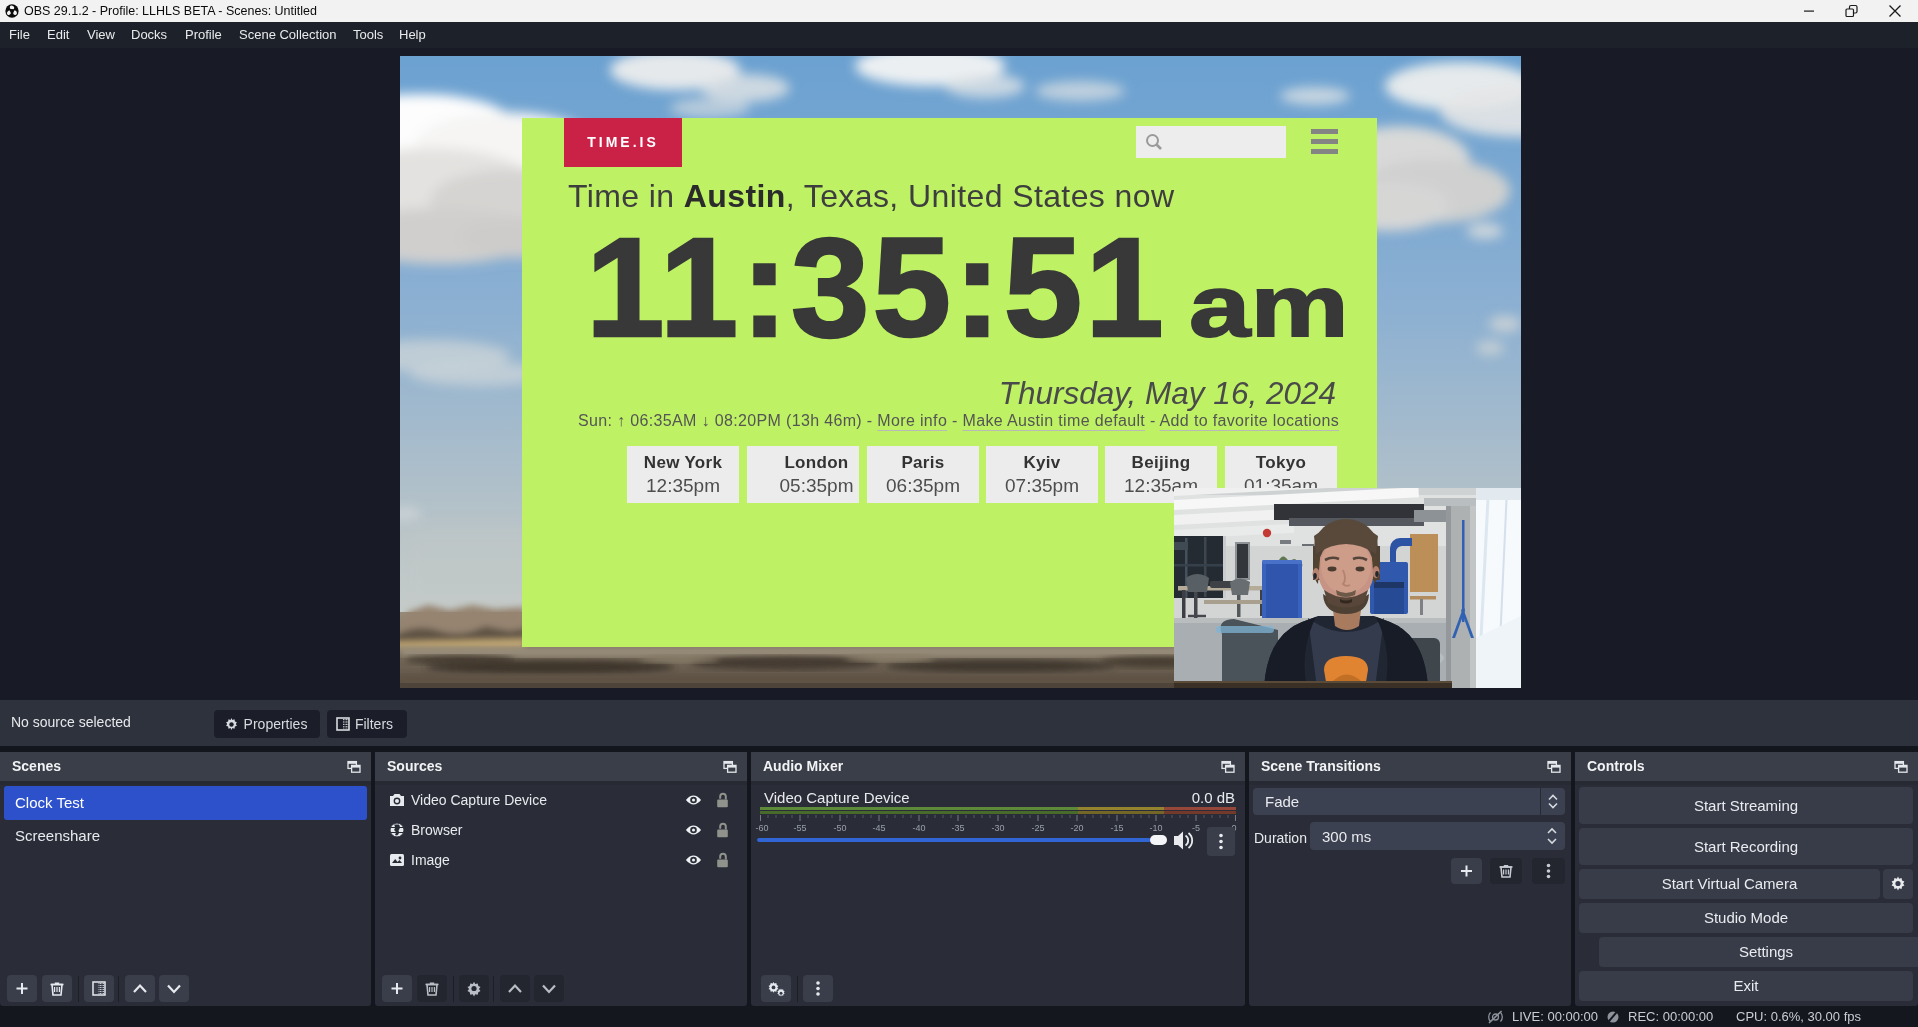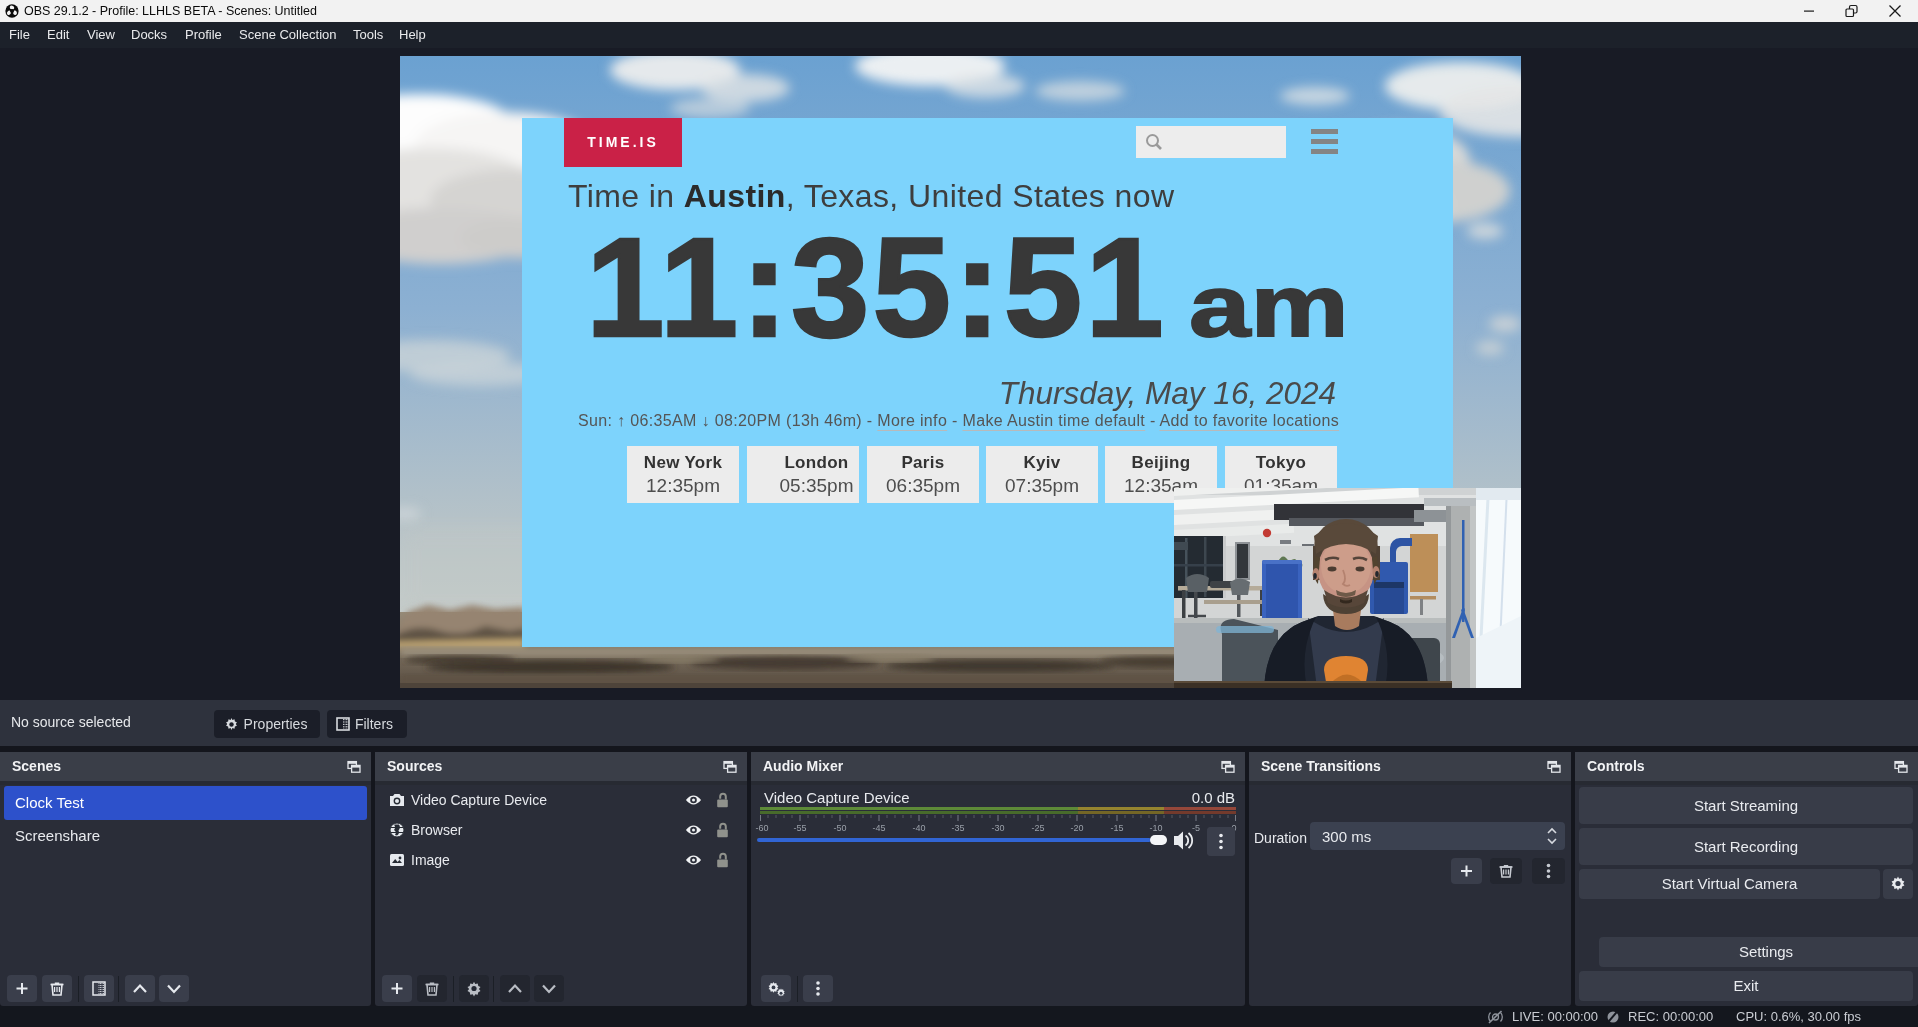--- a/index.html
+++ b/index.html
@@ -15,21 +15,21 @@
 
   
   #menubar { position:absolute; left:0; top:22px; width:1918px; height:26px; background:#1c212a; }
   #menubar span { position:absolute; top:5px; font-size:13px; color:#e9eaec; }
 
   
   #preview { position:absolute; left:0; top:48px; width:1918px; height:652px; background:#181b25; }
   #video { position:absolute; left:400px; top:8px; width:1121px; height:632px; overflow:hidden; }
 
   
-  #webpage { position:absolute; left:122px; top:62px; width:931px; height:529px; background:#7dd3fc; }
+  #webpage { position:absolute; left:122px; top:62px; width:855px; height:529px; background:#bef264; }
 
   u { text-decoration-color:#b9b9b9; text-underline-offset:3.5px; text-decoration-thickness:1px; }
   .citybox { position:absolute; top:328px; width:112px; height:57px; background:#ececec; text-align:center; }
   .citybox b { display:block; margin-top:7px; font-size:17px; color:#333; letter-spacing:0.3px; }
   .citybox span { display:block; margin-top:2px; font-size:19px; color:#4e4e4e; }
 
   
   #srcbar { position:absolute; left:0; top:700px; width:1918px; height:46px; background:#2e323d; }
   #srcbar .lbl { position:absolute; left:11px; top:14px; font-size:14px; color:#e6e8eb; }
   .tbtn { position:absolute; top:10px; height:28px; background:#1b1e28; border-radius:4px;
@@ -654,20 +654,27 @@
 <div class="dock" id="dock-trans" style="left:1249px; width:322px;">
   <div class="dhead">
       <span class="t">Scene Transitions</span>
     <svg class="pop" viewBox="0 0 14 14">
         <rect x="1" y="1.6" width="8.4" height="6.8" fill="none" stroke="#e4e7eb" stroke-width="1.3"></rect>
         <rect x="1" y="1.6" width="8.4" height="2.2" fill="#e4e7eb"></rect>
         <rect x="4.6" y="5.4" width="8.4" height="6.8" fill="#3a3e48" stroke="#e4e7eb" stroke-width="1.3"></rect>
         <rect x="4.6" y="5.4" width="8.4" height="2.2" fill="#e4e7eb"></rect>
       </svg>
   </div>
+  <div class="abs" style="left:4px; top:36px; width:312px; height:27px; background:#3b4150; border-radius:4px;">
+    <span class="abs" style="left:12px; top:5px; font-size:15px; color:#e8eaee;">Fade</span>
+    <div class="abs" style="right:24px; top:0; width:1px; height:27px; background:#262b34;"></div>
+    <svg class="abs" style="right:5px; top:5px;" width="14" height="17" viewBox="0 0 14 17">
+        <path d="M3 6.5 L7 2.5 L11 6.5 M3 10.5 L7 14.5 L11 10.5" stroke="#d6d9df" stroke-width="1.6" fill="none"></path>
+      </svg>
+  </div>
   <span class="abs" style="left:5px; top:78px; font-size:14px; color:#e8eaee;">Duration</span>
   <div class="abs" style="left:61px; top:70px; width:255px; height:28px; background:#3b4150; border-radius:4px;">
     <span class="abs" style="left:12px; top:6px; font-size:15px; color:#e8eaee;">300 ms</span>
     <svg class="abs" style="right:6px; top:3px;" width="14" height="22" viewBox="0 0 14 22">
         <path d="M3 8 L7 4 L11 8 M3 14 L7 18 L11 14" stroke="#d6d9df" stroke-width="1.6" fill="none"></path>
       </svg>
   </div>
   <div class="btn" style="left:202px; top:106px; width:31px; height:26px;">
       <svg viewBox="0 0 31 26">
         <path d="M15.5 7.5 v11 M10 13 h11" stroke="#e6e9ee" stroke-width="2" fill="none"></path>
@@ -704,20 +711,21 @@
   </div>
   <div class="cbtn" style="top:35px; height:37px; line-height:37px;">Start Streaming</div>
   <div class="cbtn" style="top:76px; height:37px; line-height:37px;">Start Recording</div>
   <div class="cbtn" style="top:117px; height:30px; line-height:30px; width:301px;">Start Virtual Camera</div>
   <div class="cbtn" style="top:117px; left:308px; width:30px; height:30px;">
     <svg style="position:absolute;left:6px;top:6px;" width="18" height="18" viewBox="0 0 18 18">
         <path d="M9 1.5 l1.1 2.2 2.5-0.7 0.4 2.5 2.4 0.9 -1.3 2.1 1.3 2.1 -2.4 0.9 -0.4 2.5 -2.5 -0.7 -1.1 2.2 -1.1 -2.2 -2.5 0.7 -0.4 -2.5 -2.4 -0.9 1.3 -2.1 -1.3 -2.1 2.4 -0.9 0.4 -2.5 2.5 0.7 Z" fill="#e8eaee"></path>
         <circle cx="9" cy="8.5" r="2.6" fill="#353b49"></circle>
       </svg>
   </div>
+  <div class="cbtn" style="top:151px; height:30px; line-height:30px;">Studio Mode</div>
   <div class="cbtn" style="top:185px; height:30px; line-height:30px;margin-left:20px;">Settings</div>
   <div class="cbtn" style="top:219px; height:30px; line-height:30px;">Exit</div>
 </div>
 
 <div id="statusbar">
   <svg class="abs" style="left:1486px; top:4px;" width="19" height="14" viewBox="0 0 19 14">
     <g stroke="#8e939b" stroke-width="1.3" fill="none">
       <circle cx="9.5" cy="7" r="3"></circle>
       <path d="M4.5 2.5 a6.5 6.5 0 0 0 0 9 M14.5 2.5 a6.5 6.5 0 0 1 0 9"></path>
       <path d="M15.5 1 L3 13" stroke-width="1.6"></path>

